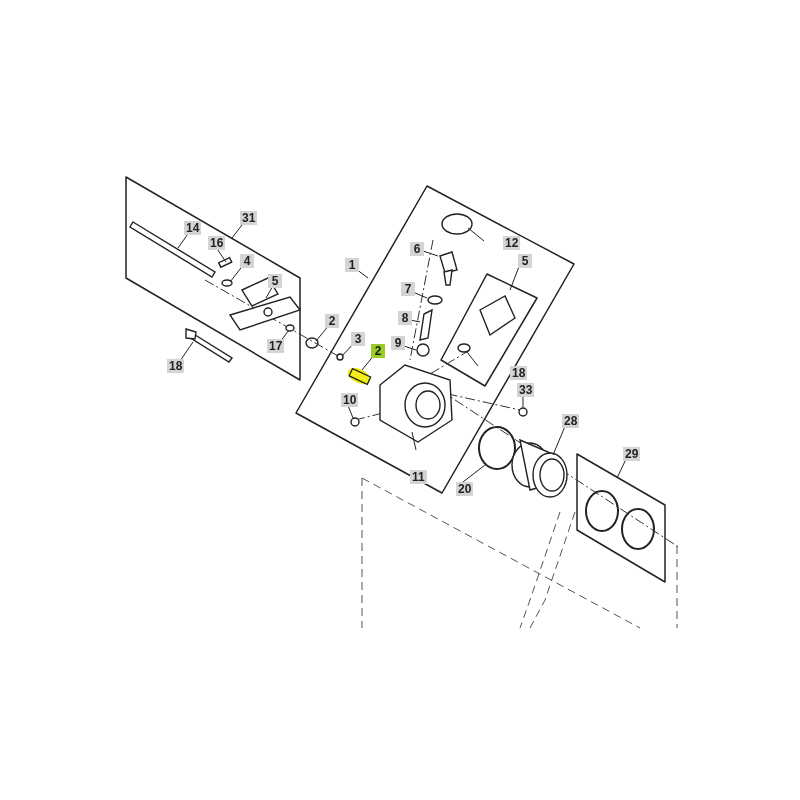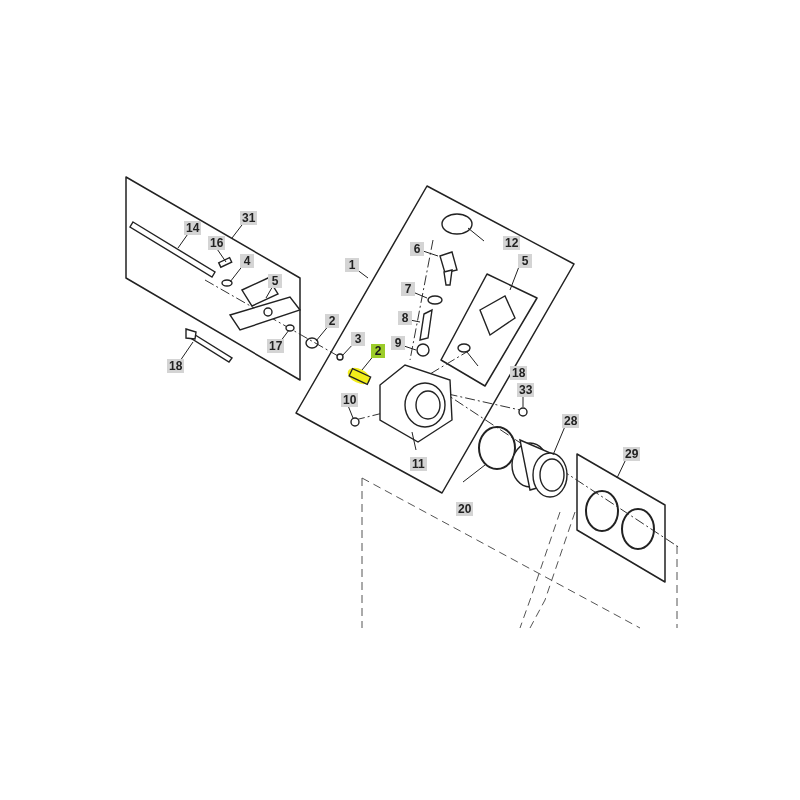--- a/index.html
+++ b/index.html
@@ -154,17 +154,17 @@
     <div class="callout" style="left: 345px; top: 258px;">1</div>
     <div class="callout" style="left: 483px; top: 236px; margin-left: 20px;">12</div>
     <div class="callout" style="left: 410px; top: 242px;">6</div>
     <div class="callout" style="left: 401px; top: 282px;">7</div>
     <div class="callout" style="left: 398px; top: 311px;">8</div>
     <div class="callout" style="left: 391px; top: 336px;">9</div>
     <div class="callout" style="left: 518px; top: 254px;">5</div>
     <div class="callout" style="left: 470px; top: 366px; margin-left: 40px;">18</div>
     <div class="callout" style="left: 517px; top: 383px;">33</div>
     <div class="callout" style="left: 341px; top: 393px;">10</div>
-    <div class="callout" style="left: 410px; top: 457px;">11</div>
+    <div class="callout" style="left: 410px; top: 470px;">11</div>
     <div class="callout" style="left: 562px; top: 414px;">28</div>
-    <div class="callout" style="left: 456px; top: 502px;">20</div>
+    <div class="callout" style="left: 456px; top: 482px;">20</div>
     <div class="callout" style="left: 623px; top: 447px;">29</div>
   </div>
 
 </body></html>

